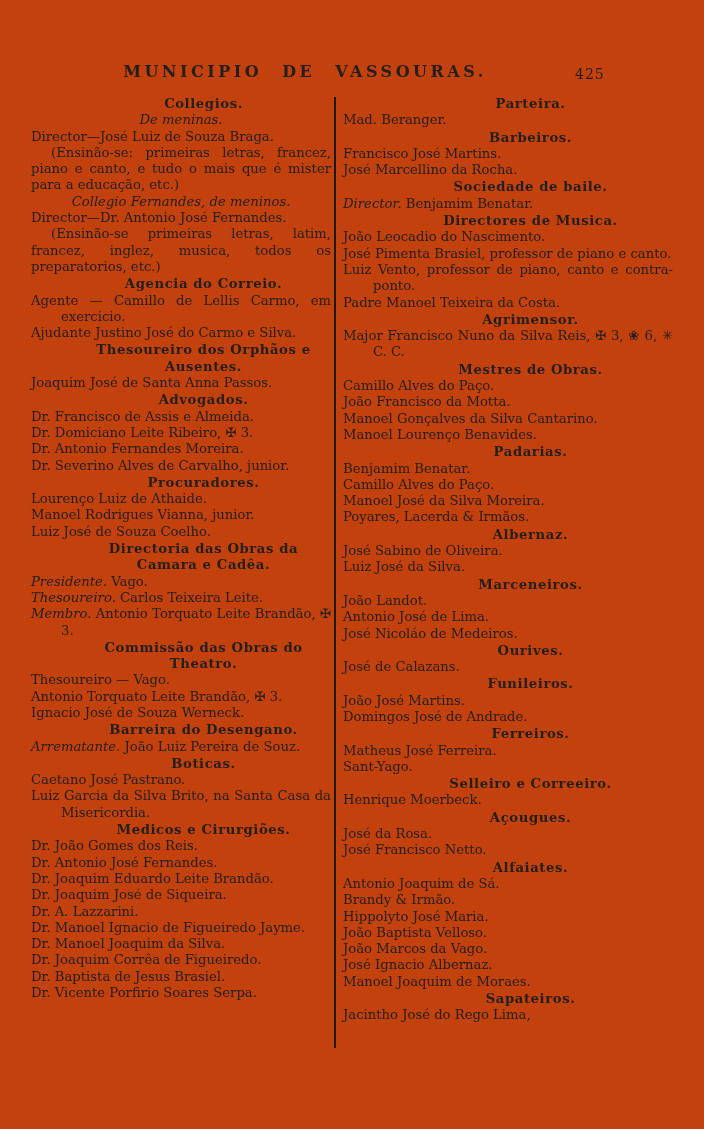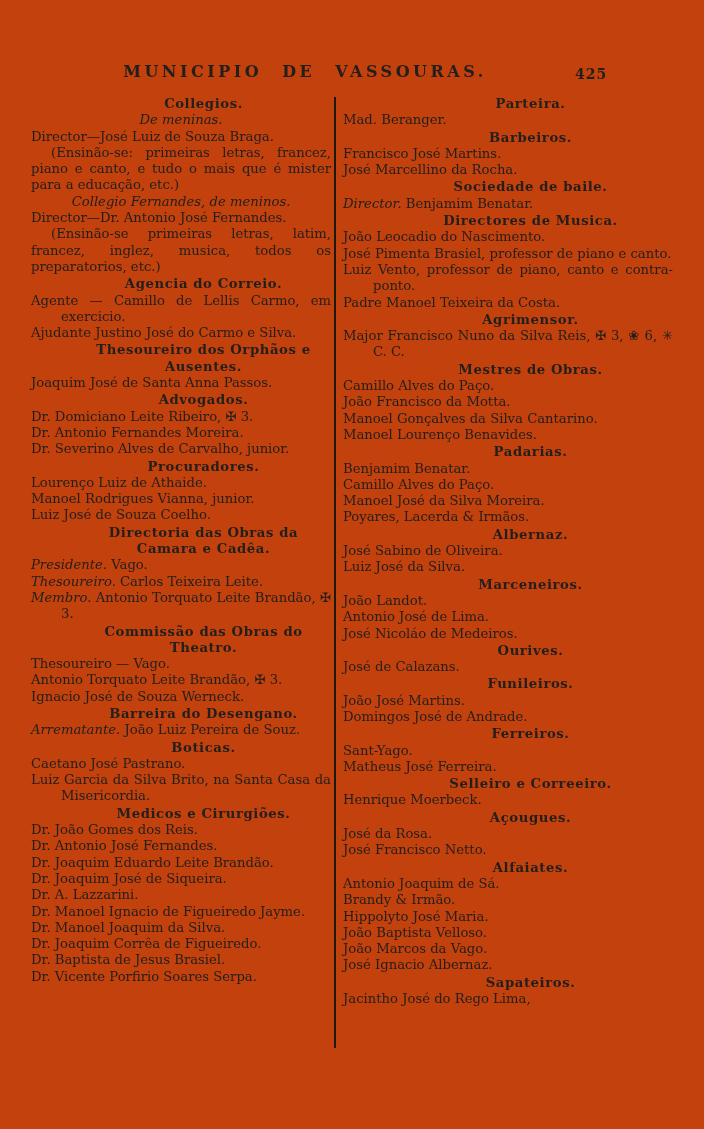--- a/index.html
+++ b/index.html
@@ -13,21 +13,21 @@
     overflow:hidden;
   }
   .title {
     position:absolute; top:62px; left:0; width:610px;
     text-align:center;
     font-weight:bold; font-size:16px;
     letter-spacing:3.5px; word-spacing:11px;
   }
   .pagenum {
     position:absolute; top:66px; left:575px;
-    font-size:14px; font-weight:bold; letter-spacing:1px;
+    font-size:14px; font-weight:normal; letter-spacing:1px;
   }
   .divider {
     position:absolute; left:334px; top:97px;
     width:2px; height:951px;
     background:#1b1914;
   }
   .col { position:absolute; top:95px; font-size:13.2px; line-height:16.3px; }
   .col.left  { left:31px;  width:300px; }
   .col.right { left:343px; width:330px; }
   p { margin:0; }
@@ -54,20 +54,21 @@
       <p class="entry-indent">(Ensinão-se: primeiras letras, francez, piano e canto, e tudo o mais que é mister para a educação, etc.)</p>
       <p class="subheading">Collegio Fernandes, de meninos.</p>
       <p class="entry">Director—Dr. Antonio José Fernandes.</p>
       <p class="entry-indent">(Ensinão-se primeiras letras, latim, francez, inglez, musica, todos os preparatorios, etc.)</p>
       <p class="section">Agencia do Correio.</p>
       <p class="entry">Agente — Camillo de Lellis Carmo, em exercicio.</p>
       <p class="entry">Ajudante Justino José do Carmo e Silva.</p>
       <p class="section">Thesoureiro dos Orphãos e Ausentes.</p>
       <p class="entry">Joaquim José de Santa Anna Passos.</p>
       <p class="section">Advogados.</p>
+      <p class="entry">Dr. Francisco de Assis e Almeida.</p>
       <p class="entry">Dr. Domiciano Leite Ribeiro, ✠ 3.</p>
       <p class="entry">Dr. Antonio Fernandes Moreira.</p>
       <p class="entry">Dr. Severino Alves de Carvalho, junior.</p>
       <p class="section">Procuradores.</p>
       <p class="entry">Lourenço Luiz de Athaide.</p>
       <p class="entry">Manoel Rodrigues Vianna, junior.</p>
       <p class="entry">Luiz José de Souza Coelho.</p>
       <p class="section">Directoria das Obras da Camara e Cadêa.</p>
       <p class="entry"><span class="i">Presidente.</span> Vago.</p>
       <p class="entry"><span class="i">Thesoureiro.</span> Carlos Teixeira Leite.</p>
@@ -124,30 +125,31 @@
       <p class="section">Marceneiros.</p>
       <p class="entry">João Landot.</p>
       <p class="entry">Antonio José de Lima.</p>
       <p class="entry">José Nicoláo de Medeiros.</p>
       <p class="section">Ourives.</p>
       <p class="entry">José de Calazans.</p>
       <p class="section">Funileiros.</p>
       <p class="entry">João José Martins.</p>
       <p class="entry">Domingos José de Andrade.</p>
       <p class="section">Ferreiros.</p>
+      <p class="entry">Matheus José Ferreira.</p>
       <p class="entry">Sant-Yago.</p>
-      <p class="entry">Matheus José Ferreira.</p>
       <p class="section">Selleiro e Correeiro.</p>
       <p class="entry">Henrique Moerbeck.</p>
       <p class="section">Açougues.</p>
       <p class="entry">José da Rosa.</p>
       <p class="entry">José Francisco Netto.</p>
       <p class="section">Alfaiates.</p>
       <p class="entry">Antonio Joaquim de Sá.</p>
       <p class="entry">Brandy &amp; Irmão.</p>
       <p class="entry">Hippolyto José Maria.</p>
       <p class="entry">João Baptista Velloso.</p>
       <p class="entry">João Marcos da Vago.</p>
       <p class="entry">José Ignacio Albernaz.</p>
+      <p class="entry">Manoel Joaquim de Moraes.</p>
       <p class="section">Sapateiros.</p>
       <p class="entry">Jacintho José do Rego Lima,</p>
     </div>
 </div>
 
 </body></html>

